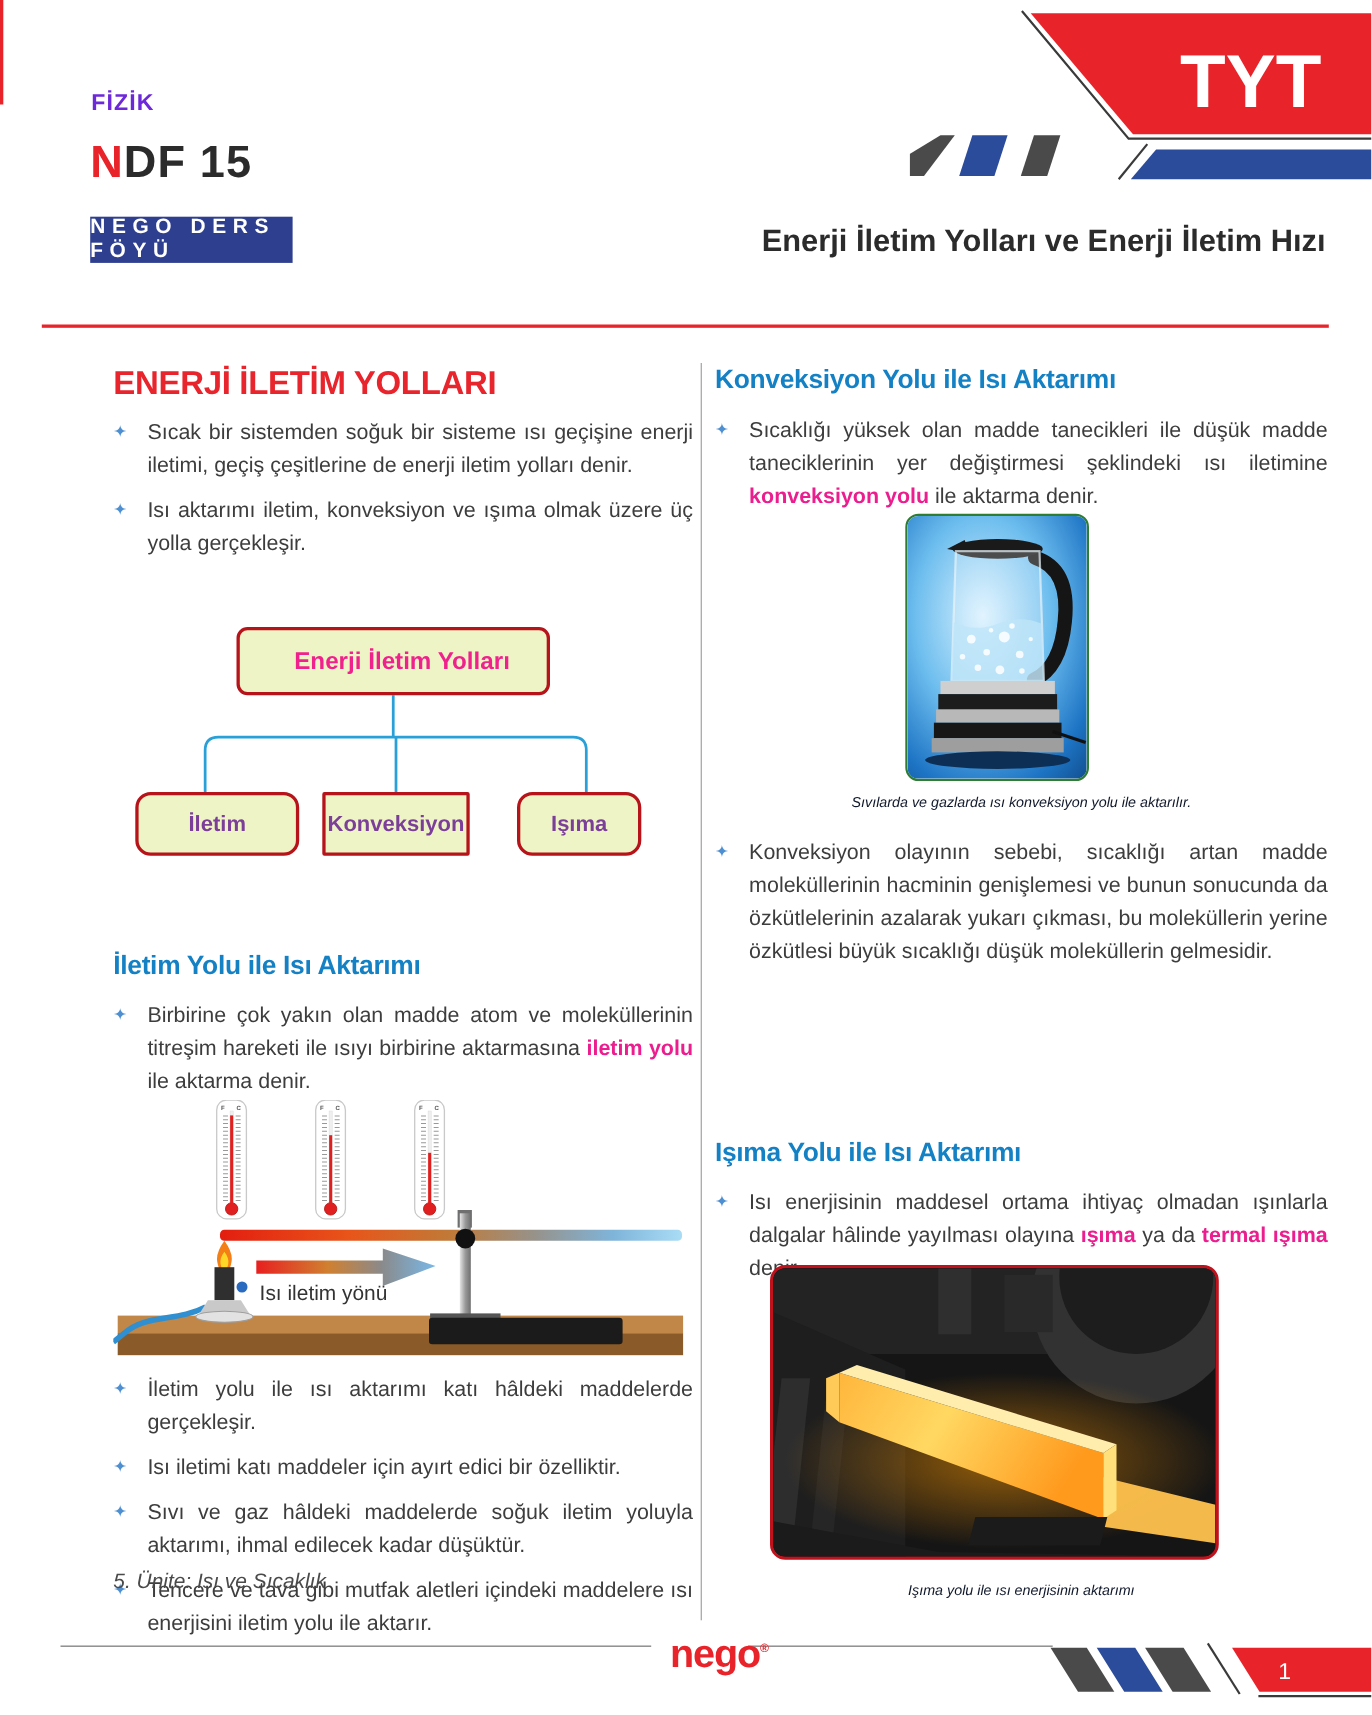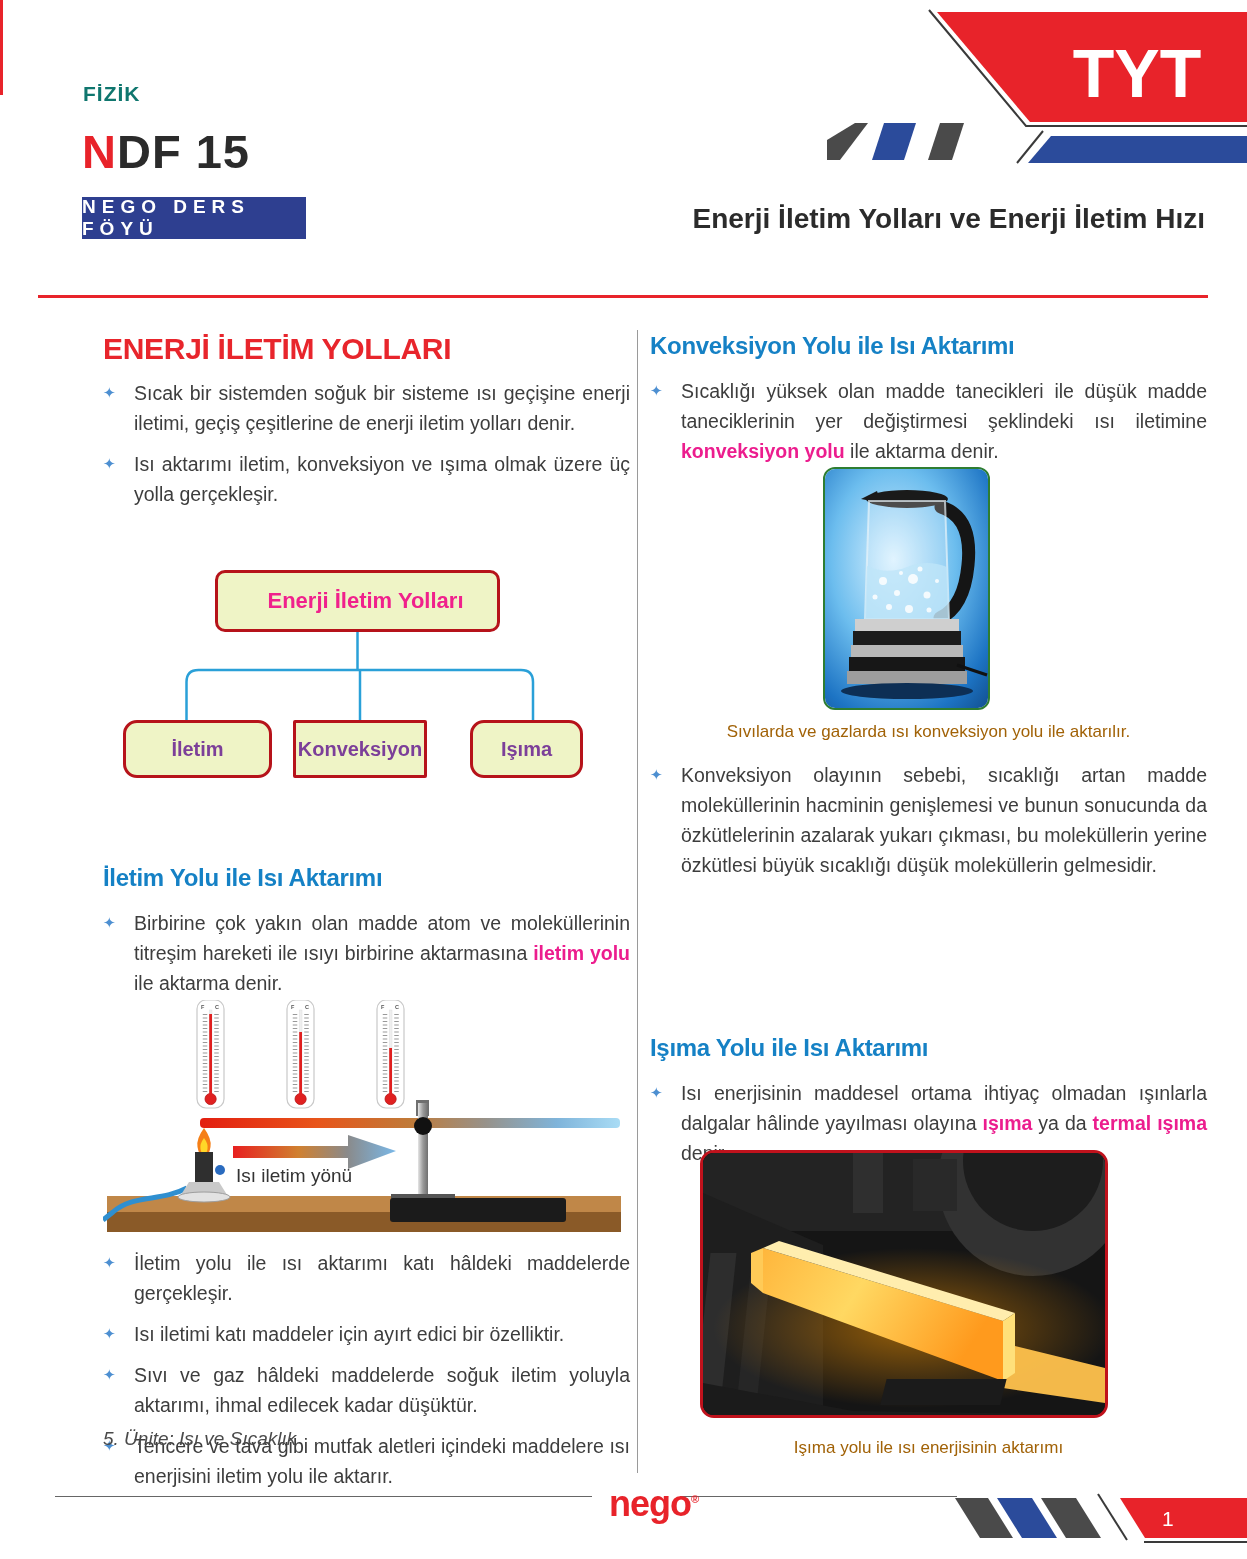--- a/index.html
+++ b/index.html
@@ -6,25 +6,25 @@
   html,body { background:#ffffff; }
   .page {
     position:relative; width:1247px; height:1559px; margin:0 auto;
     background:#ffffff; overflow:hidden;
     font-family:"Liberation Sans", sans-serif; color:#3d3d3d;
   }
   .abs { position:absolute; }
 
   
   .crop-mark { left:0; top:0; width:3px; height:95px; background:#e8232a; }
-  .subject { left:83px; top:82px; font-size:21px; font-weight:bold; color:#0f766e; letter-spacing:1px; }
-  .code { left:82px; top:124px; font-size:47px; font-weight:bold; color:#2b2b2b; letter-spacing:1px; }
+  .subject { left:83px; top:82px; font-size:21px; font-weight:bold; color:#6d28d9; letter-spacing:1px; }
+  .code { left:82px; top:124px; font-size:41px; font-weight:bold; color:#2b2b2b; letter-spacing:1px; }
   .code .n { color:#e8232a; }
   .series-box {
-    left:82px; top:197px; width:224px; height:42px; background:#2e3f90;
+    left:82px; top:197px; width:184px; height:42px; background:#2e3f90;
     color:#ffffff; font-size:19px; font-weight:bold; letter-spacing:6px;
     display:flex; align-items:center; justify-content:center;
   }
   .page-title {
     right:42px; top:203px; width:560px; text-align:right;
     font-size:28px; font-weight:bold; color:#2b2b2b;
   }
   .header-rule { left:38px; top:295px; width:1170px; height:3px; background:#e8232a; }
 
   
@@ -33,21 +33,21 @@
   .rcol { left:650px; width:557px; }
 
   h2.red { font-size:30px; font-weight:bold; color:#e8252c; letter-spacing:-0.3px; }
   h3.blue { font-size:24px; font-weight:bold; color:#1581c5; letter-spacing:-0.3px; }
 
   .b { display:flex; margin-bottom:11px; }
   .b .ic { flex:0 0 31px; color:#4d8fd1; font-size:15px; line-height:30px; }
   .b .tx { flex:1; font-size:19.5px; line-height:30px; text-align:justify; color:#3d3d3d; }
   .hl { color:#ec1d8e; font-weight:bold; }
 
-  .cap { font-size:17px; color:#a16207; text-align:center; }
+  .cap { font-size:13px; color:#0f172a; text-align:center;font-style:italic; }
 
   
   .fc-box {
     position:absolute; background:#eff4c6; border:3px solid #b6131a; border-radius:10px;
     display:flex; align-items:center; justify-content:center;
   }
   .fc-root { font-size:22px; font-weight:bold; color:#f0218c; }
   .fc-child { font-size:20px; font-weight:bold; color:#7c3f99; }
 
   

